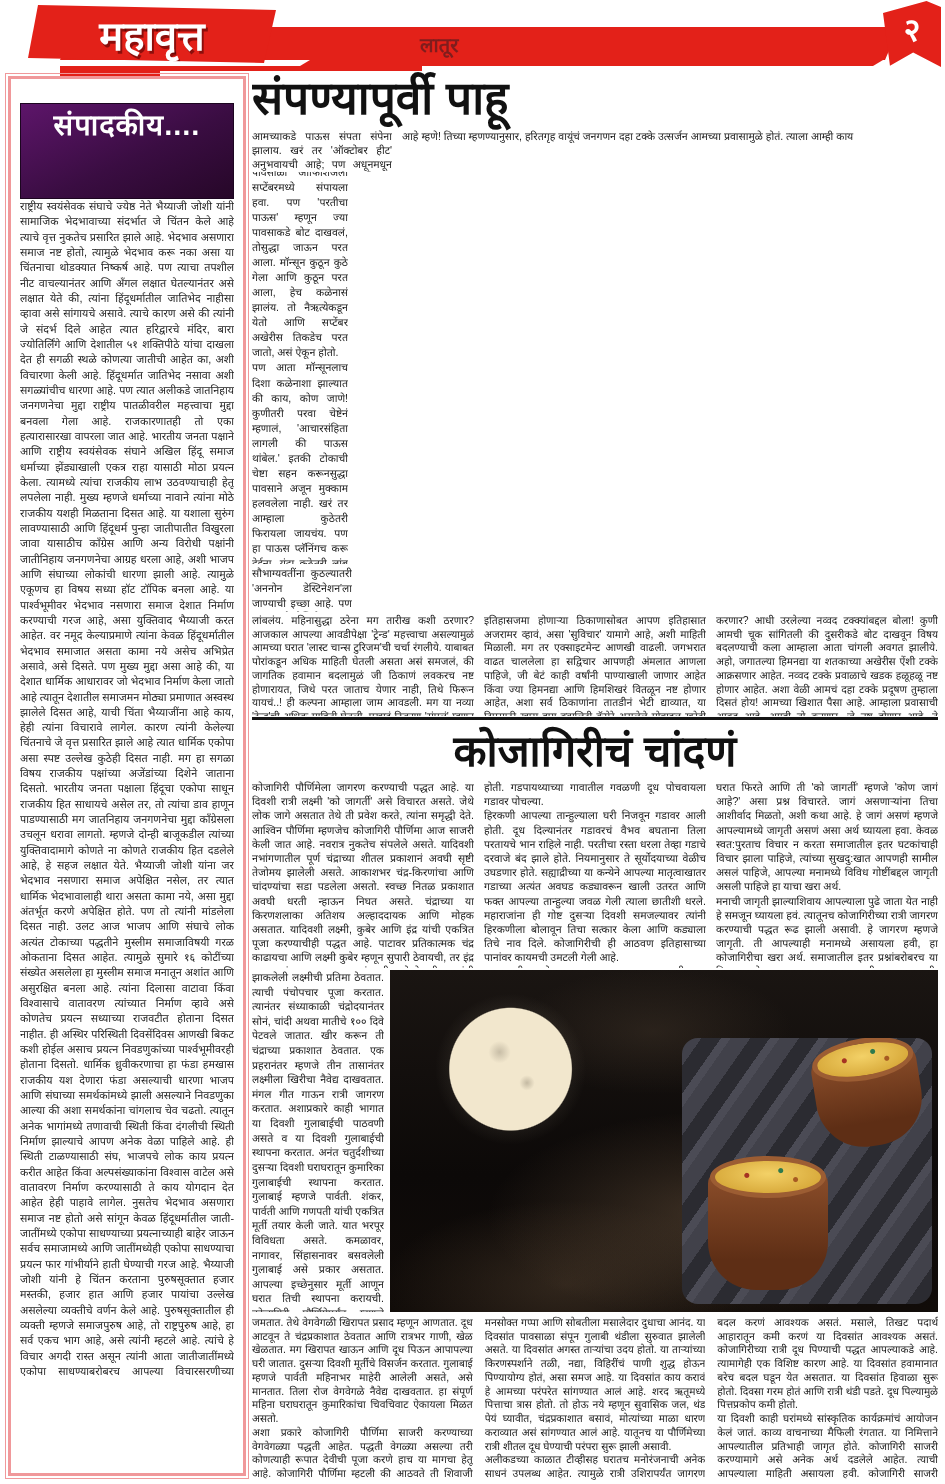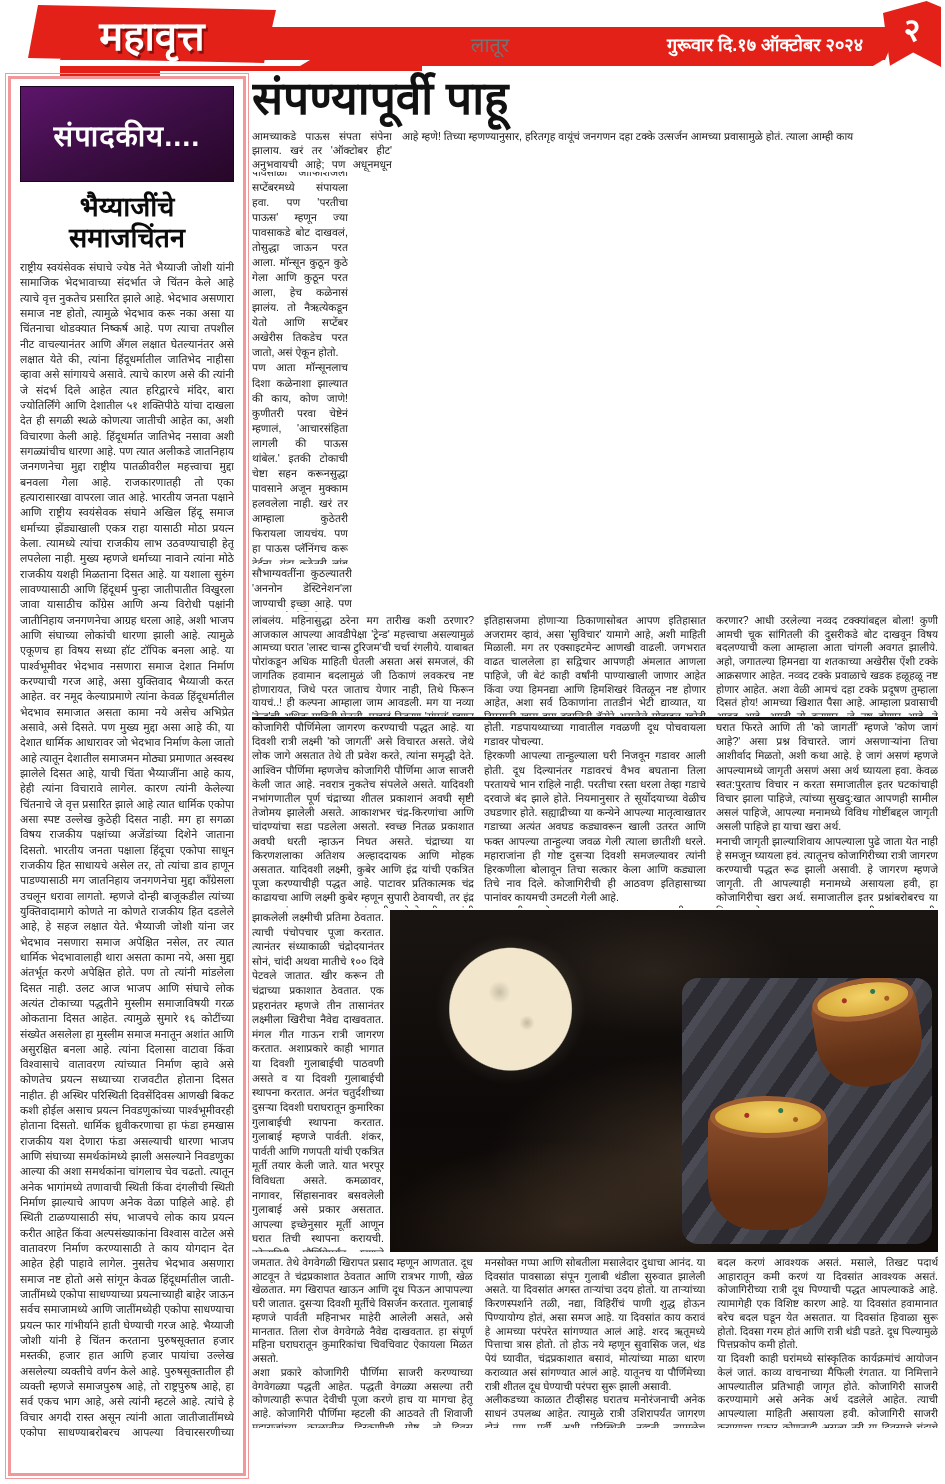--- a/index.html
+++ b/index.html
@@ -12,35 +12,35 @@
         clip-path:polygon(14px 0,100% 0,calc(100% - 14px) 100%,0 100%);}
   .band-shadow{position:absolute;left:300px;right:60px;top:60px;height:6px;background:#e32119;
         clip-path:polygon(10px 0,100% 0,calc(100% - 10px) 100%,0 100%);}
   .masthead-box{position:absolute;left:28px;top:5px;width:248px;height:58px;background:#e32119;
         clip-path:polygon(10px 0,100% 5px,calc(100% - 12px) 100%,0 calc(100% - 5px));
         display:flex;align-items:center;justify-content:center;z-index:3;}
   .masthead-box span{font-size:40px;font-weight:bold;color:#ffffff;
         text-shadow:2px 3px 0 rgba(70,0,0,.55);}
   .masthead-underline{position:absolute;left:60px;top:66px;width:100px;height:12px;background:#e32119;}
   .masthead-underline2{position:absolute;left:160px;top:66px;width:262px;height:5px;background:#e32119;}
-  .city{position:absolute;left:420px;top:31px;width:140px;text-align:center;color:#737373;
-        font-weight:normal;font-size:20px;z-index:4;}
+  .city{position:absolute;left:420px;top:31px;width:140px;text-align:left;color:#7f1d1d;
+        font-weight:bold;font-size:20px;z-index:4;}
   .date{position:absolute;left:625px;top:32px;width:280px;text-align:center;color:#fff;
         font-weight:bold;font-size:18px;z-index:4;}
   .flag{position:absolute;right:2px;top:1px;width:58px;height:66px;background:#e32119;
         clip-path:polygon(0 12px,75% 0,100% 6px,100% 100%,52% 78%,12% 98%);
         display:flex;align-items:flex-start;justify-content:center;z-index:5;}
   .flag span{color:#fff;font-size:32px;font-weight:bold;margin-top:6px;}
 
   
   .editorial{position:absolute;left:8px;top:76px;width:238px;height:1400px;background:#fff;
         border:3px solid #f0989a;outline:1px solid #f0989a;outline-offset:2px;
         padding:7px 9px;box-sizing:border-box;overflow:hidden;}
   .ed-label-box{height:94px;background:linear-gradient(155deg,#5d156a 0%,#3a0d42 55%,#260728 100%);
-        border:1px solid #1c0520;display:flex;align-items:center;justify-content:center;}
+        border:1px solid #1c0520;display:flex;align-items:flex-start;justify-content:center;margin-top:17px;}
   .ed-label-box span{color:#fff;font-size:29px;font-weight:bold;letter-spacing:1px;}
   .ed-headline{font-size:27px;font-weight:bold;color:#0b0b0b;text-align:center;
         line-height:1.15;margin:10px 0 6px 0;}
   .ed-body{font-size:10.8px;line-height:1.42;text-align:justify;color:#1d1d1d;
         height:1180px;overflow:hidden;white-space:pre-line;}
 
   
   .main{position:absolute;left:252px;top:70px;width:686px;height:1410px;overflow:hidden;}
   .h1{height:58px;font-size:46px;font-weight:bold;line-height:56px;color:#111;}
   .intro-row{display:flex;gap:10px;height:42px;overflow:hidden;margin-top:2px;}
@@ -111,31 +111,29 @@
 
   <div class="header">
     <div class="band"></div>
     <div class="band-shadow"></div>
     <div class="masthead-box">
       <span>महावृत्त</span>
     </div>
     <div class="masthead-underline"></div>
     <div class="masthead-underline2"></div>
     <div class="city">लातूर</div>
-    <div class="date">गुरूवार दि.१७ ऑक्टोबर २०२४</div>
     <div class="flag">
       <span>२</span>
     </div>
   </div>
 
   <div class="editorial">
     <div class="ed-label-box">
       <span>संपादकीय....</span>
     </div>
-    <div class="ed-headline">भैय्याजींचे समाजचिंतन</div>
     <div class="ed-body">राष्ट्रीय स्वयंसेवक संघाचे ज्येष्ठ नेते भैय्याजी जोशी यांनी सामाजिक भेदभावाच्या संदर्भात जे चिंतन केले आहे त्याचे वृत्त नुकतेच प्रसारित झाले आहे. भेदभाव असणारा समाज नष्ट होतो, त्यामुळे भेदभाव करू नका असा या चिंतनाचा थोडक्यात निष्कर्ष आहे. पण त्याचा तपशील नीट वाचल्यानंतर आणि अँगल लक्षात घेतल्यानंतर असे लक्षात येते की, त्यांना हिंदूधर्मातील जातिभेद नाहीसा व्हावा असे सांगायचे असावे. त्याचे कारण असे की त्यांनी जे संदर्भ दिले आहेत त्यात हरिद्वारचे मंदिर, बारा ज्योतिर्लिंगे आणि देशातील ५१ शक्तिपीठे यांचा दाखला देत ही सगळी स्थळे कोणत्या जातीची आहेत का, अशी विचारणा केली आहे. हिंदूधर्मात जातिभेद नसावा अशी सगळ्यांचीच धारणा आहे. पण त्यात अलीकडे जातनिहाय जनगणनेचा मुद्दा राष्ट्रीय पातळीवरील महत्त्वाचा मुद्दा बनवला गेला आहे. राजकारणातही तो एका हत्यारासारखा वापरला जात आहे. भारतीय जनता पक्षाने आणि राष्ट्रीय स्वयंसेवक संघाने अखिल हिंदू समाज धर्माच्या झेंड्याखाली एकत्र राहा यासाठी मोठा प्रयत्न केला. त्यामध्ये त्यांचा राजकीय लाभ उठवण्याचाही हेतू लपलेला नाही. मुख्य म्हणजे धर्माच्या नावाने त्यांना मोठे राजकीय यशही मिळताना दिसत आहे. या यशाला सुरुंग लावण्यासाठी आणि हिंदूधर्म पुन्हा जातीपातीत विखुरला जावा यासाठीच काँग्रेस आणि अन्य विरोधी पक्षांनी जातीनिहाय जनगणनेचा आग्रह धरला आहे, अशी भाजप आणि संघाच्या लोकांची धारणा झाली आहे. त्यामुळे एकूणच हा विषय सध्या हॉट टॉपिक बनला आहे. या पार्श्वभूमीवर भेदभाव नसणारा समाज देशात निर्माण करण्याची गरज आहे, असा युक्तिवाद भैय्याजी करत आहेत. वर नमूद केल्याप्रमाणे त्यांना केवळ हिंदूधर्मातील भेदभाव समाजात असता कामा नये असेच अभिप्रेत असावे, असे दिसते. पण मुख्य मुद्दा असा आहे की, या देशात धार्मिक आधारावर जो भेदभाव निर्माण केला जातो आहे त्यातून देशातील समाजमन मोठ्या प्रमाणात अस्वस्थ झालेले दिसत आहे, याची चिंता भैय्याजींना आहे काय, हेही त्यांना विचारावे लागेल. कारण त्यांनी केलेल्या चिंतनाचे जे वृत्त प्रसारित झाले आहे त्यात धार्मिक एकोपा असा स्पष्ट उल्लेख कुठेही दिसत नाही. मग हा सगळा विषय राजकीय पक्षांच्या अजेंडांच्या दिशेने जाताना दिसतो. भारतीय जनता पक्षाला हिंदूचा एकोपा साधून राजकीय हित साधायचे असेल तर, तो त्यांचा डाव हाणून पाडण्यासाठी मग जातनिहाय जनगणनेचा मुद्दा काँग्रेसला उचलून धरावा लागतो. म्हणजे दोन्ही बाजूकडील त्यांच्या युक्तिवादामागे कोणते ना कोणते राजकीय हित दडलेले आहे, हे सहज लक्षात येते. भैय्याजी जोशी यांना जर भेदभाव नसणारा समाज अपेक्षित नसेल, तर त्यात धार्मिक भेदभावालाही थारा असता कामा नये, असा मुद्दा अंतर्भूत करणे अपेक्षित होते. पण तो त्यांनी मांडलेला दिसत नाही. उलट आज भाजप आणि संघाचे लोक अत्यंत टोकाच्या पद्धतीने मुस्लीम समाजाविषयी गरळ ओकताना दिसत आहेत. त्यामुळे सुमारे १६ कोटींच्या संख्येत असलेला हा मुस्लीम समाज मनातून अशांत आणि असुरक्षित बनला आहे. त्यांना दिलासा वाटावा किंवा विश्वासाचे वातावरण त्यांच्यात निर्माण व्हावे असे कोणतेच प्रयत्न सध्याच्या राजवटीत होताना दिसत नाहीत. ही अस्थिर परिस्थिती दिवसेंदिवस आणखी बिकट कशी होईल असाच प्रयत्न निवडणुकांच्या पार्श्वभूमीवरही होताना दिसतो. धार्मिक ध्रुवीकरणाचा हा फंडा हमखास राजकीय यश देणारा फंडा असल्याची धारणा भाजप आणि संघाच्या समर्थकांमध्ये झाली असल्याने निवडणुका आल्या की अशा समर्थकांना चांगलाच चेव चढतो. त्यातून अनेक भागांमध्ये तणावाची स्थिती किंवा दंगलीची स्थिती निर्माण झाल्याचे आपण अनेक वेळा पाहिले आहे. ही स्थिती टाळण्यासाठी संघ, भाजपचे लोक काय प्रयत्न करीत आहेत किंवा अल्पसंख्याकांना विश्वास वाटेल असे वातावरण निर्माण करण्यासाठी ते काय योगदान देत आहेत हेही पाहावे लागेल. नुसतेच भेदभाव असणारा समाज नष्ट होतो असे सांगून केवळ हिंदूधर्मातील जाती-जातींमध्ये एकोपा साधण्याच्या प्रयत्नाच्याही बाहेर जाऊन सर्वच समाजामध्ये आणि जातींमध्येही एकोपा साधण्याचा प्रयत्न फार गांभीर्याने हाती घेण्याची गरज आहे. भैय्याजी जोशी यांनी हे चिंतन करताना पुरुषसूक्तात हजार मस्तकी, हजार हात आणि हजार पायांचा उल्लेख असलेल्या व्यक्तीचे वर्णन केले आहे. पुरुषसूक्तातील ही व्यक्ती म्हणजे समाजपुरुष आहे, तो राष्ट्रपुरुष आहे, हा सर्व एकच भाग आहे, असे त्यांनी म्हटले आहे. त्यांचे हे विचार अगदी रास्त असून त्यांनी आता जातीजातींमध्ये एकोपा साधण्याबरोबरच आपल्या विचारसरणीच्या लोकांमधून धार्मिक विद्वेष पसरणार नाही अशीही अपेक्षा व्यक्त केली पाहिजे. किंबहुना त्यासाठी पुढाकाराने त्यांनी प्रयत्न केले पाहिजेत. अलीकडच्या काळात सामाजिक बहिष्कार घालण्याची भाषा अनेक वेळा ऐकू येते. विशेषतः हिंदू धार्मिक सणाच्या काळात कोणाकडून वस्तू खरेदी करा आणि कोणाकडून खरेदी करू नका याचे आवाहन करणाऱ्या अनेक पोस्ट सोशल मीडियात पाहायला मिळतात. अशा पोस्ट मनाला वेदना देणाऱ्या असतात. एका समाजाने दुसऱ्या समाजावर सामाजिक बहिष्कार टाकला तर त्याचे होणारे आर्थिक परिणाम त्या समाजाला किती विदारक स्थितीला नेऊन ठेवतील याची कल्पना करता येत नाही आणि त्यातून पुढे भविष्यात जे काही रणकंदन माजेल त्याचाही अंदाज लावता येत नाही. हा सगळा सामाजिक सलोखा बिघडवून सामाजिक स्थिती विध्वंसाच्या दिशेने नेण्याचा जो प्रयत्न सुरू आहे त्याला आता सत्ताधाऱ्यांबरोबरच राष्ट्रीय स्वयंसेवक संघाच्या जबाबदार पदाधिकाऱ्यांनीही पायबंध घातला पाहिजे.</div>
   </div>
 
   <div class="main">
 
     <div class="h1">संपण्यापूर्वी पाहू</div>
 
     <div class="intro-row">
       <div class="c intro-c1">आमच्याकडे पाऊस संपता संपेना झालाय. खरं तर 'ऑक्टोबर हीट' अनुभवायची आहे; पण अधूनमधून 'ऑक्टोबर शॉवर'मध्ये भिजावं लागतंय. या दिवसात</div>
       <div class="c intro-c3">आहे म्हणे! तिच्या म्हणण्यानुसार, हरितगृह वायूंचं जनगणन दहा टक्के उत्सर्जन आमच्या प्रवासामुळे होतं. त्याला आम्ही काय</div>
@@ -151,20 +149,21 @@
       <div class="tail">सौभाग्यवतींना कुठल्यातरी 'अननोन डेस्टिनेशन'ला जाण्याची इच्छा आहे. पण पावसामुळे 'डेस्टिनेशन'च</div>
       <div class="below-cols">
         <div class="c">लांबलंय. महिनासुद्धा ठरेना मग तारीख कशी ठरणार? आजकाल आपल्या आवडीपेक्षा 'ट्रेन्ड' महत्त्वाचा असल्यामुळं आमच्या घरात 'लास्ट चान्स टुरिजम'ची चर्चा रंगलीये. याबाबत पोरांकडून अधिक माहिती घेतली असता असं समजलं, की जागतिक हवामान बदलामुळं जी ठिकाणं लवकरच नष्ट होणारायत, जिथे परत जाताच येणार नाही, तिथे फिरून यायचं..! ही कल्पना आम्हाला जाम आवडली. मग या नव्या 'ट्रेन्ड'ची अधिक माहिती घेतली. एखादं ठिकाण 'संपलं' म्हणून गळा काढत बसण्याची वेळ आपल्यावर येऊ नये. उलट ते संपण्यापूर्वी आपण पाहिलं, याचा आनंद आपल्या</div>
         <div class="c">इतिहासजमा होणाऱ्या ठिकाणासोबत आपण इतिहासात अजरामर व्हावं, असा 'सुविचार' यामागे आहे, अशी माहिती मिळाली. मग तर एक्साइटमेन्ट आणखी वाढली. जगभरात वाढत चाललेला हा सद्विचार आपणही अंमलात आणला पाहिजे, जी बेटं काही वर्षांनी पाण्याखाली जाणार आहेत किंवा ज्या हिमनद्या आणि हिमशिखरं वितळून नष्ट होणार आहेत, अशा सर्व ठिकाणांना तातडीनं भेटी द्याव्यात, या ट्रिपसाठी खास हाय क्वालिटी कॅमेरे असलेले मोबाइल खरेदी करावेत आणि ही ठिकाणं 'फोनभरून' पाहावीत असं वाटू लागलं. 'वर्ल्ड ट्रॅव्हल अँड टुरिजम कौन्सिल' नावाची एक संस्था</div>
         <div class="c">करणार? आधी उरलेल्या नव्वद टक्क्यांबद्दल बोला! कुणी आमची चूक सांगितली की दुसरीकडे बोट दाखवून विषय बदलण्याची कला आम्हाला आता चांगली अवगत झालीये. अहो, जगातल्या हिमनद्या या शतकाच्या अखेरीस ऐंशी टक्के आक्रसणार आहेत. नव्वद टक्के प्रवाळाचे खडक हळूहळू नष्ट होणार आहेत. अशा वेळी आमचं दहा टक्के प्रदूषण तुम्हाला दिसतं होय! आमच्या खिशात पैसा आहे. आम्हाला प्रवासाची आवड आहे. आम्ही तो करणार. जे नष्ट होणार आहे, ते बघणार..! पण हा पाऊसच थांबेना. त्याचंही 'लास्ट चान्स टुरिजम' चाललंय की काय?</div>
       </div>
     </div>
 
     <div class="rule"></div>
 
+    <div class="h2">कोजागिरीचं चांदणं</div>
 
     <div class="a2-cols">
       <div class="c">कोजागिरी पौर्णिमेला जागरण करण्याची पद्धत आहे. या दिवशी रात्री लक्ष्मी 'को जागर्ती' असे विचारत असते. जेथे लोक जागे असतात तेथे ती प्रवेश करते, त्यांना समृद्धी देते. आश्विन पौर्णिमा म्हणजेच कोजागिरी पौर्णिमा आज साजरी केली जात आहे. नवरात्र नुकतेच संपलेले असते. यादिवशी नभांगणातील पूर्ण चंद्राच्या शीतल प्रकाशानं अवघी सृष्टी तेजोमय झालेली असते. आकाशभर चंद्र-किरणांचा आणि चांदण्यांचा सडा पडलेला असतो. स्वच्छ नितळ प्रकाशात अवघी धरती न्हाऊन निघत असते. चंद्राच्या या किरणशलाका अतिशय अल्हाददायक आणि मोहक असतात. यादिवशी लक्ष्मी, कुबेर आणि इंद्र यांची एकत्रित पूजा करण्याचीही पद्धत आहे. पाटावर प्रतिकात्मक चंद्र काढायचा आणि लक्ष्मी कुबेर म्हणून सुपारी ठेवायची, तर इंद्र म्हणून तांब्याच्या कलशात आंब्याची पाने ठेवावीत. त्यांची मनोभावे पूजा करावी. या पूजेमुळं घरात अक्षय लक्ष्मी नांदते, अशी समजूत आहे.
 भारताच्या काही भागात लोक या दिवशी उपवास ठेवतात तांब्यावर अथवा मातीच्या घटावर वस्त्रात</div>
       <div class="c">होती. गडपायथ्याच्या गावातील गवळणी दूध पोचवायला गडावर पोचल्या.
 हिरकणी आपल्या तान्हुल्याला घरी निजवून गडावर आली होती. दूध दिल्यानंतर गडावरचं वैभव बघताना तिला परतायचे भान राहिले नाही. परतीचा रस्ता धरला तेव्हा गडाचे दरवाजे बंद झाले होते. नियमानुसार ते सूर्योदयाच्या वेळीच उघडणार होते. सह्याद्रीच्या या कन्येने आपल्या मातृत्वाखातर गडाच्या अत्यंत अवघड कड्यावरून खाली उतरत आणि फक्त आपल्या तान्हुल्या जवळ गेली त्याला छातीशी धरले. महाराजांना ही गोष्ट दुसऱ्या दिवशी समजल्यावर त्यांनी हिरकणीला बोलावून तिचा सत्कार केला आणि कड्याला तिचे नाव दिले. कोजागिरीची ही आठवण इतिहासाच्या पानांवर कायमची उमटली गेली आहे.
 महाराष्ट्रातील पुणे व त्या जवळच्या भागात नवरात्रीपासून कोजागिरी पौर्णिमेपर्यंत भोंडला साजरा केला जातो. पाटावर हत्ती काढून त्याभोवती स्त्रिया, मुली फेर धरतात. भोंडल्याची गाणी</div>
       <div class="c">घरात फिरते आणि ती 'को जागर्ती' म्हणजे 'कोण जागं आहे?' असा प्रश्न विचारते. जागं असणाऱ्यांना तिचा आशीर्वाद मिळतो, अशी कथा आहे. हे जागं असणं म्हणजे आपल्यामध्ये जागृती असणं असा अर्थ घ्यायला हवा. केवळ स्वत:पुरताच विचार न करता समाजातील इतर घटकांचाही विचार झाला पाहिजे, त्यांच्या सुखदु:खात आपणही सामील असलं पाहिजे, आपल्या मनामध्ये विविध गोष्टींबद्दल जागृती असली पाहिजे हा याचा खरा अर्थ.
 मनाची जागृती झाल्याशिवाय आपल्याला पुढे जाता येत नाही हे समजून घ्यायला हवं. त्यातूनच कोजागिरीच्या रात्री जागरण करण्याची पद्धत रूढ झाली असावी. हे जागरण म्हणजे जागृती. ती आपल्याही मनामध्ये असायला हवी, हा कोजागिरीचा खरा अर्थ. समाजातील इतर प्रश्नांबरोबरच या दिवसात होणाऱ्या ऋतुबदलाबद्दल जागृती असायला हवी. कोजागिरी म्हणजे केवळ आपली झोप सोडून केलेलं जागरण नसून आमच्या ऋतुबदलांची, बाहेरच्या वातावरणात झालेल्या बदलांची नोंद कोणी घेतली आहे का हे पाहणं म्हणजे खरी</div>
     </div>

